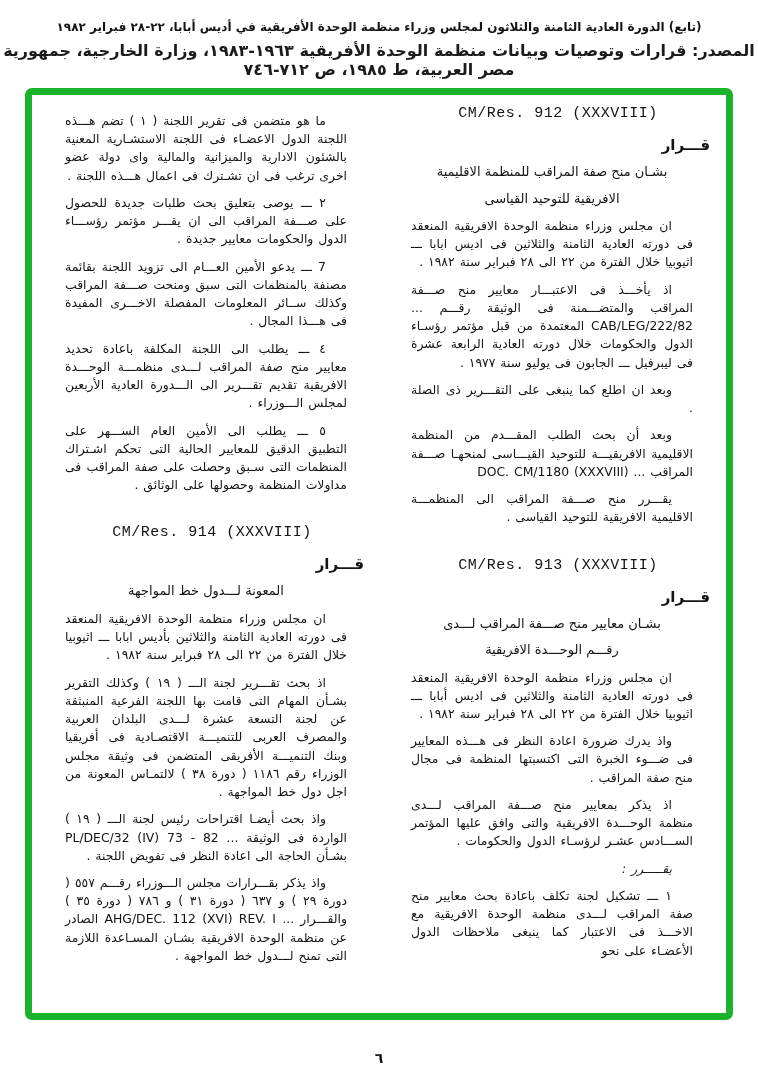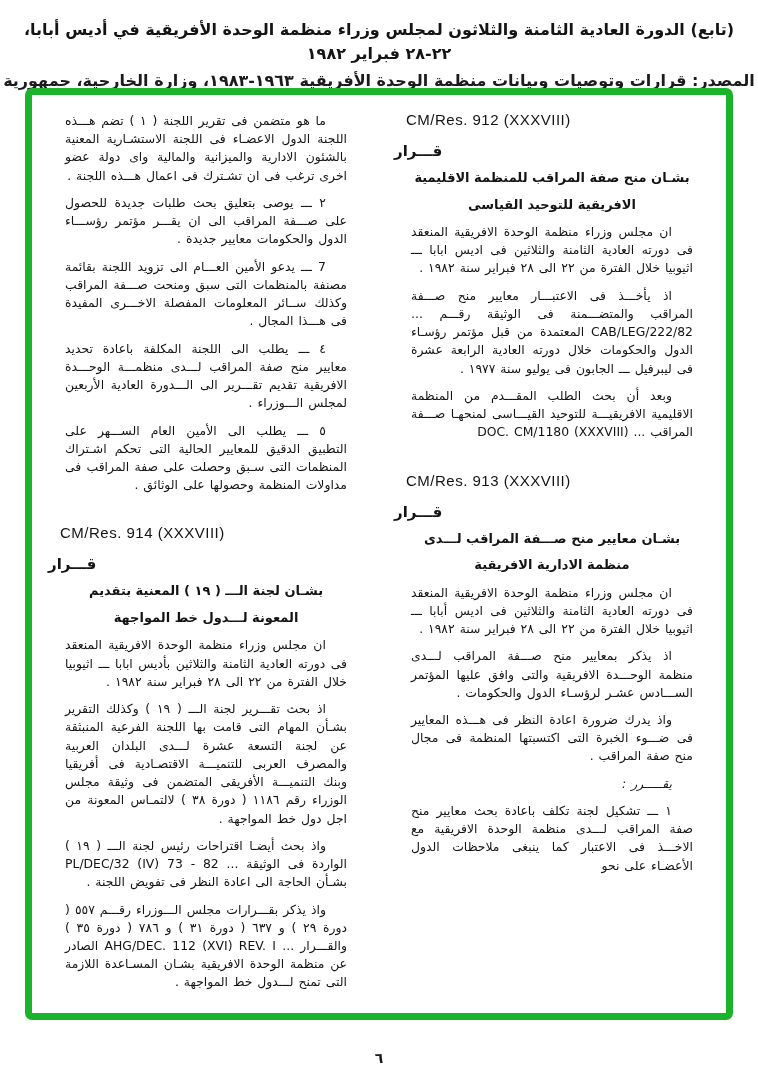--- a/index.html
+++ b/index.html
@@ -8,21 +8,21 @@
     font-family: "DejaVu Sans", sans-serif;
     color: #141414;
     position: relative;
     overflow: hidden;
   }
   .page { position: relative; width: 758px; height: 1078px; background: #fff; }
 
   
   .header { direction: rtl; text-align: center; padding-top: 18px; }
   .header-line1 {
-    font-size: 16px; font-weight: bold; letter-spacing: 0px;
+    font-size: 12px; font-weight: bold; letter-spacing: 0px;
     line-height: 1.5;
   }
   .header-line2 {
     font-size: 16px; font-weight: bold; margin-top: 5px; color: #1b1b1b;
   }
 
   
   .green-box {
     position: absolute; left: 25px; top: 88px;
     width: 708px; height: 932px;
@@ -39,32 +39,32 @@
 
   
   .para {
     font-size: 12.4px; line-height: 1.47;
     text-align: justify; text-indent: 1.7em;
     margin: 9px 17px;
     word-spacing: 1px;
   }
   .res-block { margin-top: 30px; }
   .res-number {
-    direction: ltr; text-align: left;
-    font-family: Liberation Sans, sans-serif;
+    direction: ltr; text-align: center;
+    font-family: Liberation Mono, monospace;
     font-size: 15px; letter-spacing: 0.5px;
-    margin: 8px 0 2px 0; padding-left: 12px;
+    margin: 2px 0 2px 0; padding-left: 12px;
     white-space: nowrap;
   }
   .res-heading {
-    text-align: left; font-weight: bold; font-size: 15px;
+    text-align: right; font-weight: bold; font-size: 15px;
     margin: 14px 0 8px 0;
   }
   .res-subtitle {
-    text-align: center; font-weight: bold; font-size: 13px;
+    text-align: center; font-weight: normal; font-size: 13px;
     margin: 7px 0; line-height: 1.5;
   }
   .decide-line { text-indent: 1.7em; font-style: italic; }
 
   
   .page-number {
     position: absolute; bottom: 12px; left: 0; right: 0;
     text-align: center; font-size: 14px; font-weight: bold;
     direction: rtl;
   }
@@ -83,49 +83,50 @@
     <div class="columns">
 
       <section class="col">
         <div>
           <div class="res-number">CM/Res. 912 (XXXVIII)</div>
           <div class="res-heading">قـــرار</div>
           <div class="res-subtitle">بشـان منح صفة المراقب للمنظمة الاقليمية</div>
           <div class="res-subtitle">الافريقية للتوحيد القياسى</div>
           <p class="para">ان مجلس وزراء منظمة الوحدة الافريقية المنعقد فى دورته العادية الثامنة والثلاثين فى اديس ابابا ـــ اثيوبيا خلال الفترة من ٢٢ الى ٢٨ فبراير سنة ١٩٨٢ .</p>
           <p class="para">اذ يأخـــذ فى الاعتبـــار معايير منح صـــفة المراقب والمتضـــمنة فى الوثيقة رقـــم ... CAB/LEG/222/82 المعتمدة من قبل مؤتمر رؤسـاء الدول والحكومات خلال دورته العادية الرابعة عشرة فى ليبرفيل ـــ الجابون فى يوليو سنة ١٩٧٧ .</p>
+          <p class="para">وبعد ان اطلع كما ينبغى على التقـــرير ذى الصلة .</p>
           <p class="para">وبعد أن بحث الطلب المقـــدم من المنظمة الاقليمية الافريقيـــة للتوحيد القيـــاسى لمنحهـا صـــفة المراقب ... DOC. CM/1180 (XXXVIII)</p>
+          <p class="para">يقـــرر منح صـــفة المراقب الى المنظمـــة الاقليمية الافريقية للتوحيد القياسى .</p>
         </div>
 
         <div class="res-block">
           <div class="res-number">CM/Res. 913 (XXXVIII)</div>
           <div class="res-heading">قـــرار</div>
           <div class="res-subtitle">بشـان معايير منح صـــفة المراقب لـــدى</div>
-          <div class="res-subtitle">منظمة الادارية الافريقية</div>
+          <div class="res-subtitle">رقـــم الوحـــدة الافريقية</div>
           <p class="para">ان مجلس وزراء منظمة الوحدة الافريقية المنعقد فى دورته العادية الثامنة والثلاثين فى اديس أبابا ـــ اثيوبيا خلال الفترة من ٢٢ الى ٢٨ فبراير سنة ١٩٨٢ .</p>
+          <p class="para">واذ يدرك ضرورة اعادة النظر فى هـــذه المعايير فى ضـــوء الخبرة التى اكتسبتها المنظمة فى مجال منح صفة المراقب .</p>
           <p class="para">اذ يذكر بمعايير منح صـــفة المراقب لـــدى منظمة الوحـــدة الافريقية والتى وافق عليها المؤتمر الســـادس عشـر لرؤسـاء الدول والحكومات .</p>
-          <p class="para">واذ يدرك ضرورة اعادة النظر فى هـــذه المعايير فى ضـــوء الخبرة التى اكتسبتها المنظمة فى مجال منح صفة المراقب .</p>
           <p class="para decide-line">يقـــــرر :</p>
           <p class="para">١ ـــ تشكيل لجنة تكلف باعادة بحث معايير منح صفة المراقب لـــدى منظمة الوحدة الافريقية مع الاخـــذ فى الاعتبار كما ينبغى ملاحظات الدول الأعضـاء على نحو</p>
         </div>
       </section>
 
       <section class="col">
         <div>
           <p class="para">ما هو متضمن فى تقرير اللجنة ( ١ ) تضم هـــذه اللجنة الدول الاعضـاء فى اللجنة الاستشـارية المعنية بالشئون الادارية والميزانية والمالية واى دولة عضو اخرى ترغب فى ان تشـترك فى اعمال هـــذه اللجنة .</p>
           <p class="para">٢ ـــ يوصى بتعليق بحث طلبات جديدة للحصول على صـــفة المراقب الى ان يقـــر مؤتمر رؤســـاء الدول والحكومات معايير جديدة .</p>
           <p class="para">7 ـــ يدعو الأمين العـــام الى تزويد اللجنة بقائمة مصنفة بالمنظمات التى سبق ومنحت صـــفة المراقب وكذلك ســائر المعلومات المفصلة الاخـــرى المفيدة فى هـــذا المجال .</p>
           <p class="para">٤ ـــ يطلب الى اللجنة المكلفة باعادة تحديد معايير منح صفة المراقب لـــدى منظمـــة الوحـــدة الافريقية تقديم تقـــرير الى الـــدورة العادية الأربعين لمجلس الـــوزراء .</p>
           <p class="para">٥ ـــ يطلب الى الأمين العام الســـهر على التطبيق الدقيق للمعايير الحالية التى تحكم اشـتراك المنظمات التى سـبق وحصلت على صفة المراقب فى مداولات المنظمة وحصولها على الوثائق .</p>
         </div>
 
         <div class="res-block">
           <div class="res-number">CM/Res. 914 (XXXVIII)</div>
           <div class="res-heading">قـــرار</div>
-          <div class="res-subtitle">بشـان لجنة الـــ ( ١٩ ) المعنية بتقديم</div>
           <div class="res-subtitle">المعونة لـــدول خط المواجهة</div>
           <p class="para">ان مجلس وزراء منظمة الوحدة الافريقية المنعقد فى دورته العادية الثامنة والثلاثين بأديس ابابا ـــ اثيوبيا خلال الفترة من ٢٢ الى ٢٨ فبراير سنة ١٩٨٢ .</p>
           <p class="para">اذ بحث تقـــرير لجنة الـــ ( ١٩ ) وكذلك التقرير بشـأن المهام التى قامت بها اللجنة الفرعية المنبثقة عن لجنة التسعة عشرة لـــدى البلدان العربية والمصرف العربى للتنميـــة الاقتصـادية فى أفريقيا وبنك التنميـــة الأفريقى المتضمن فى وثيقة مجلس الوزراء رقم ١١٨٦ ( دورة ٣٨ ) لالتمـاس المعونة من اجل دول خط المواجهة .</p>
           <p class="para">واذ بحث أيضـا اقتراحات رئيس لجنة الـــ ( ١٩ ) الواردة فى الوثيقة ... PL/DEC/32 (IV) 73 - 82 بشـأن الحاجة الى اعادة النظر فى تفويض اللجنة .</p>
           <p class="para">واذ يذكر بقـــرارات مجلس الـــوزراء رقـــم ٥٥٧ ( دورة ٢٩ ) و ٦٣٧ ( دورة ٣١ ) و ٧٨٦ ( دورة ٣٥ ) والقـــرار ... AHG/DEC. 112 (XVI) REV. I الصادر عن منظمة الوحدة الافريقية بشـان المسـاعدة اللازمة التى تمنح لـــدول خط المواجهة .</p>
         </div>
       </section>
 
     </div>
   </div>

